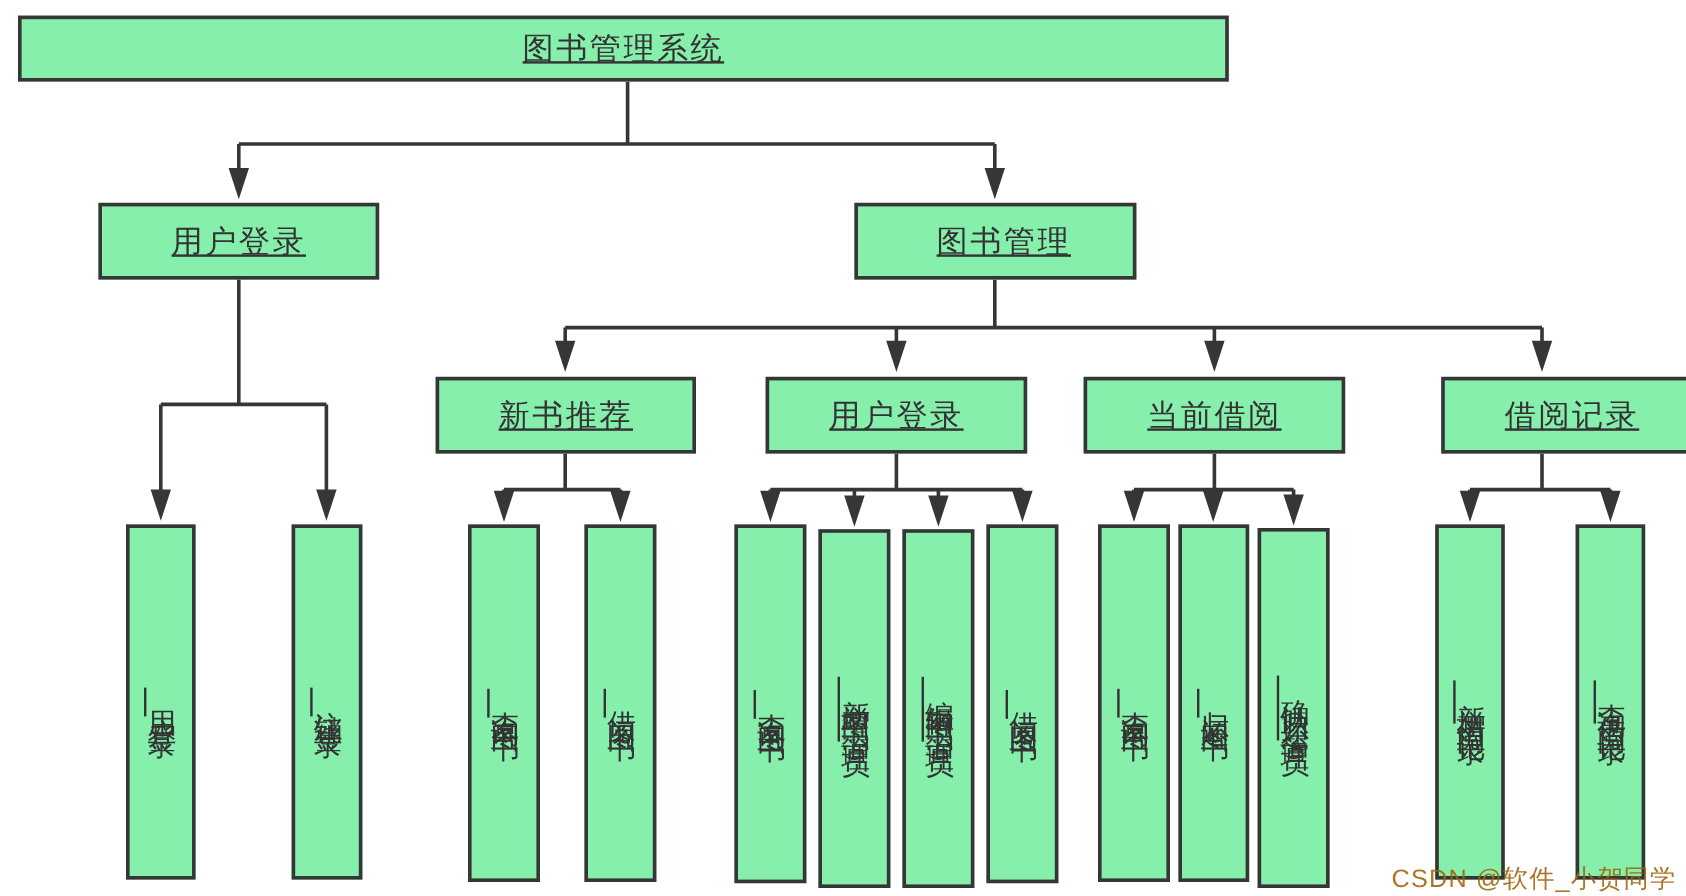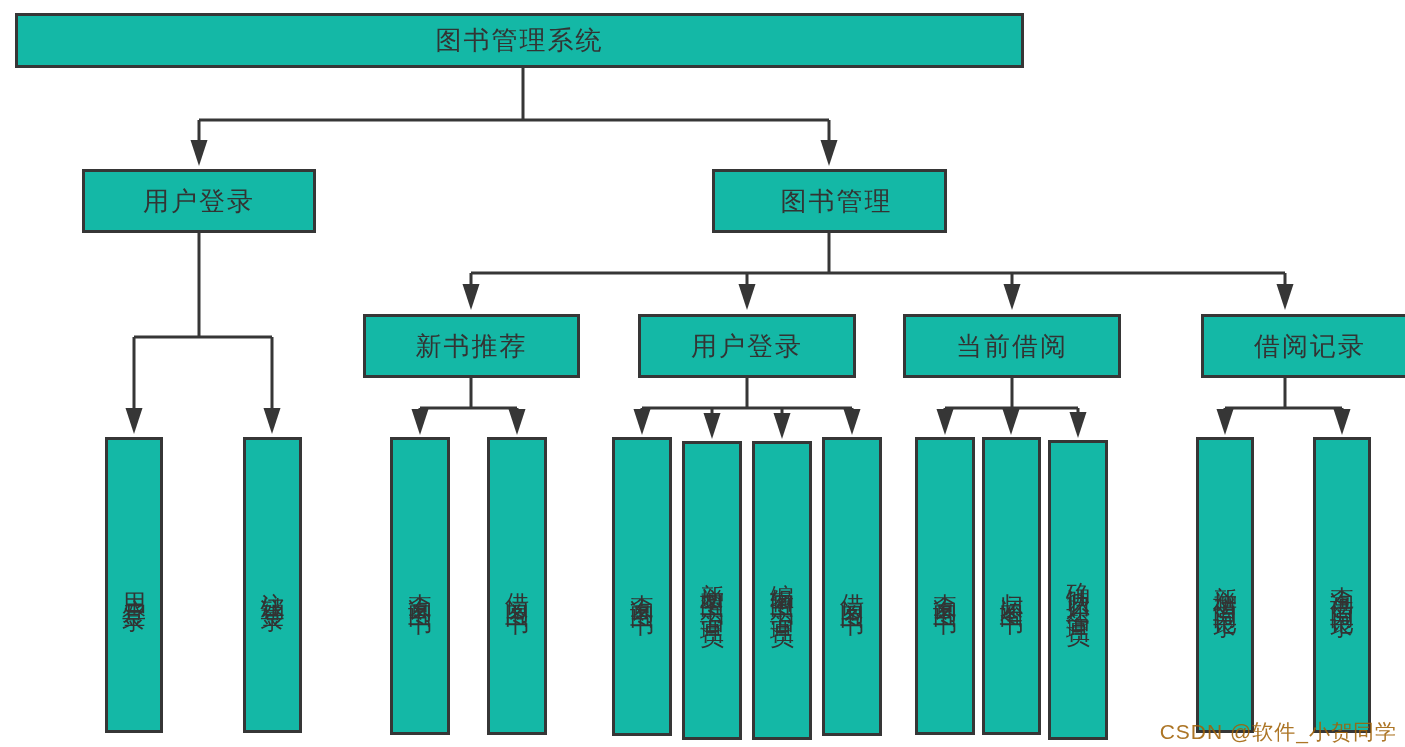--- a/index.html
+++ b/index.html
@@ -2,23 +2,23 @@
 <html><head>
 <meta charset="utf-8">
 <style>
   html,body{margin:0;padding:0;background:#ffffff;}
   .canvas{
     position:relative;width:1405px;height:747px;background:#ffffff;
     font-family:"Liberation Sans",sans-serif;color:#333333;overflow:hidden;
   }
   svg.wires{position:absolute;left:0;top:0;z-index:0;}
   .node{
-    position:absolute;box-sizing:border-box;background:#14b8a6;
+    position:absolute;box-sizing:border-box;background:#86efac;
     border:3px solid #363636;display:flex;align-items:center;justify-content:center;
-    z-index:1;text-align:center;line-height:1.25;
+    z-index:1;text-align:center;line-height:1.25;text-decoration:underline;
   }
   .hbox{font-size:26px;letter-spacing:2px;white-space:nowrap;}
   .vbox{
     font-size:24px;letter-spacing:6px;
     writing-mode:vertical-rl;text-orientation:mixed;white-space:nowrap;
   }
   .watermark{
     position:absolute;right:8px;bottom:1px;z-index:2;
     font-size:21px;letter-spacing:1px;color:#a16207;opacity:.88;white-space:nowrap;
   }

